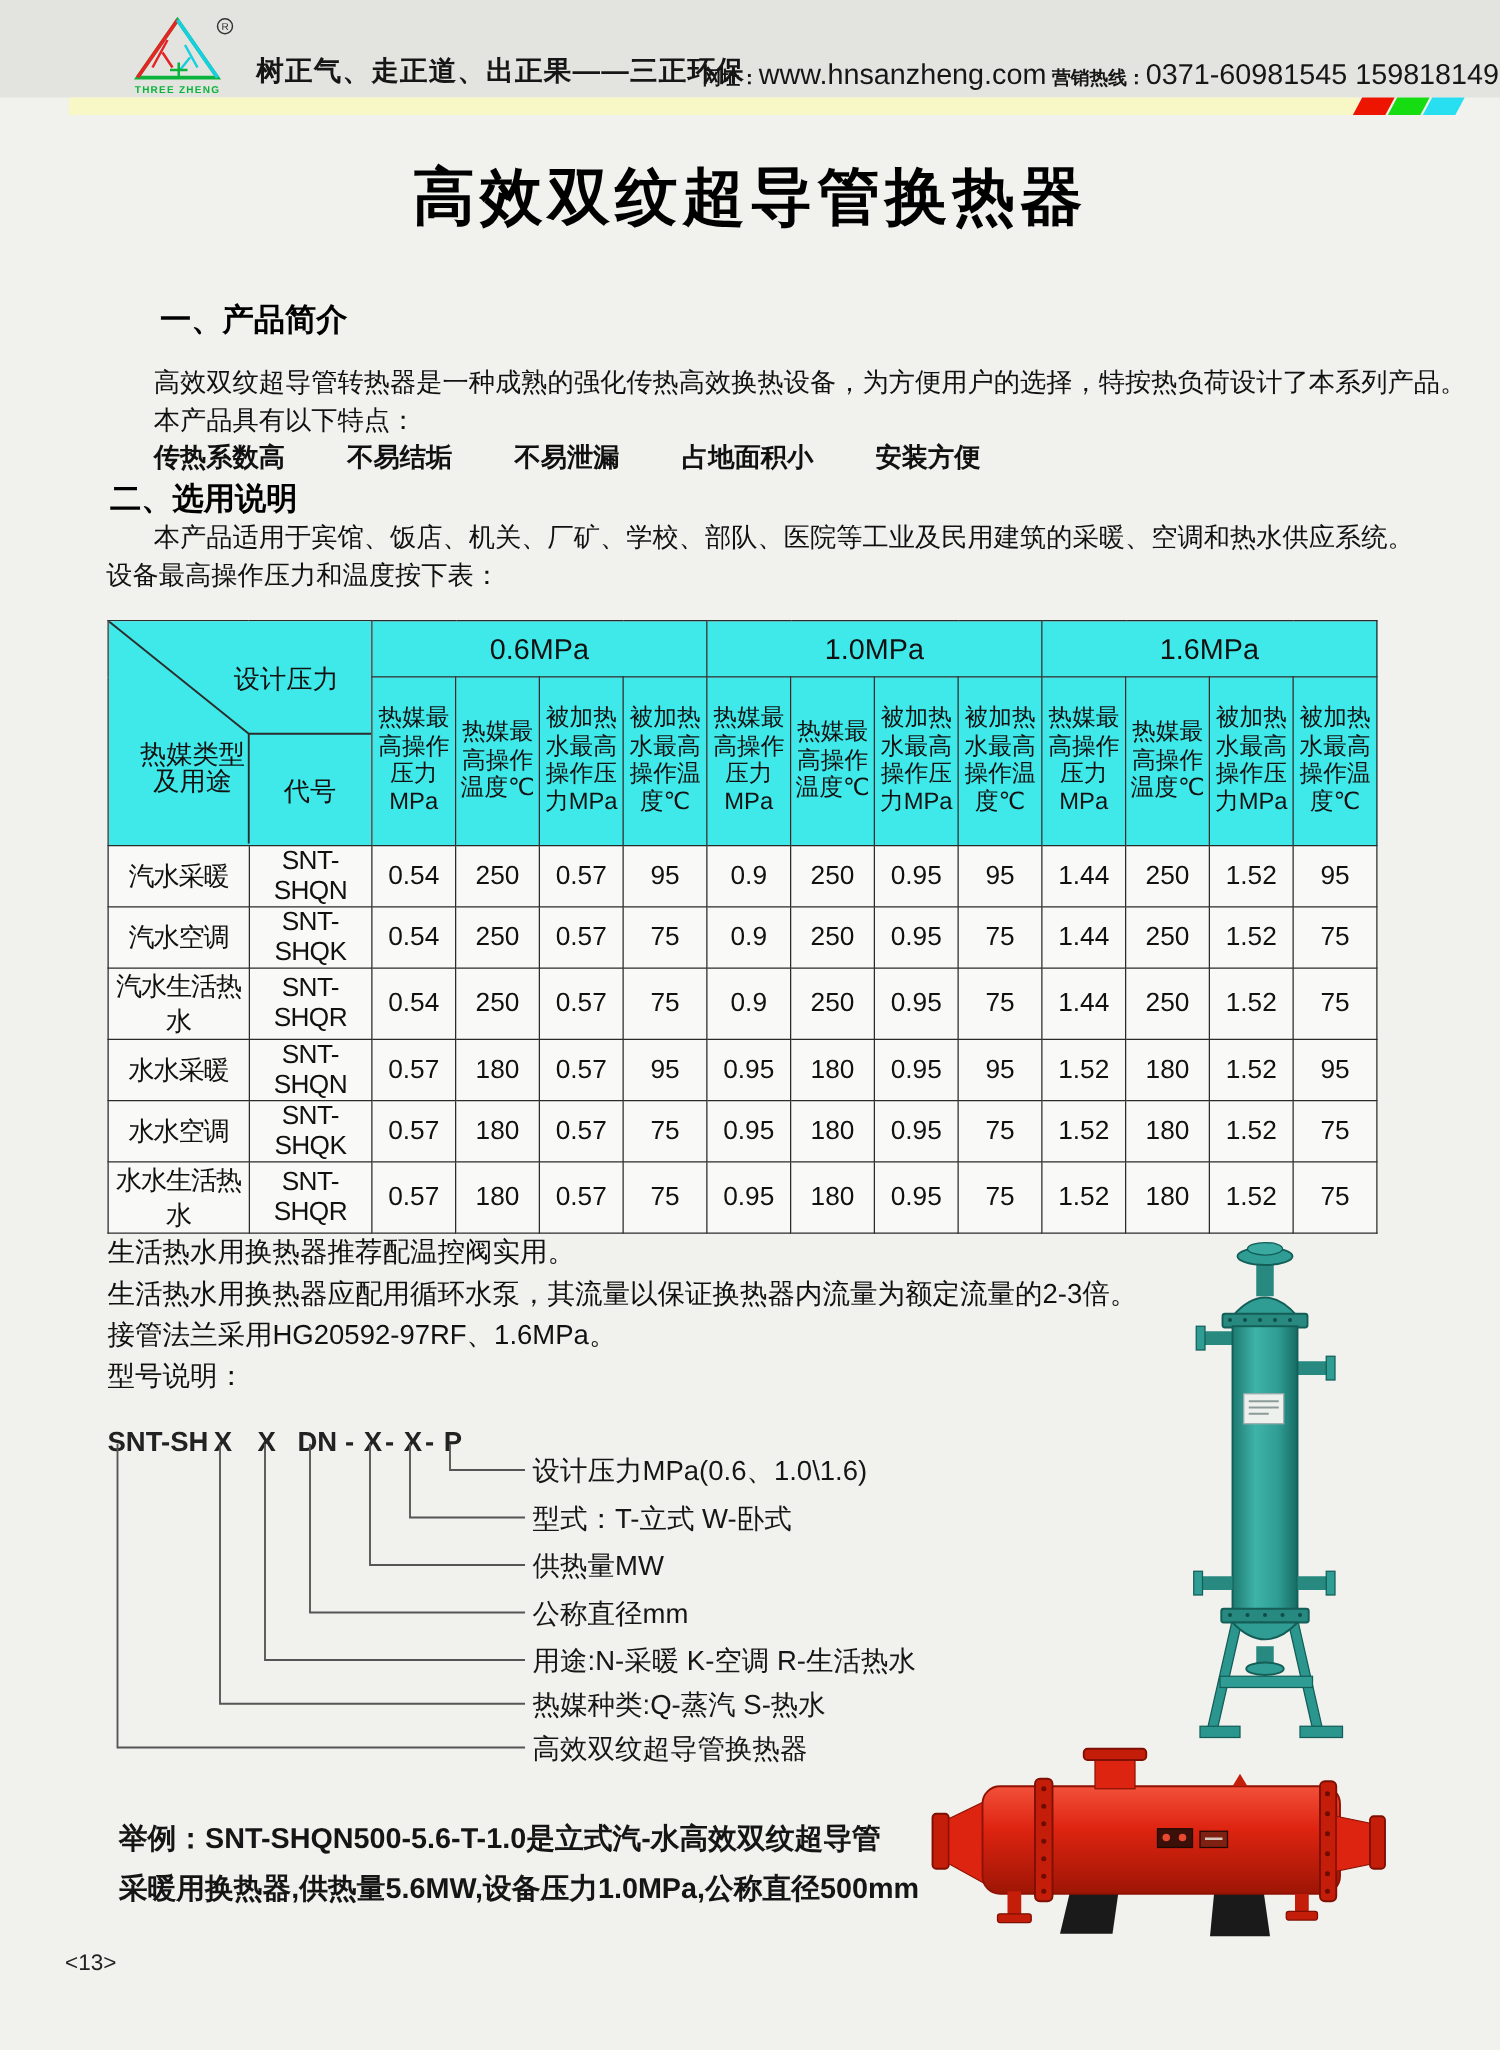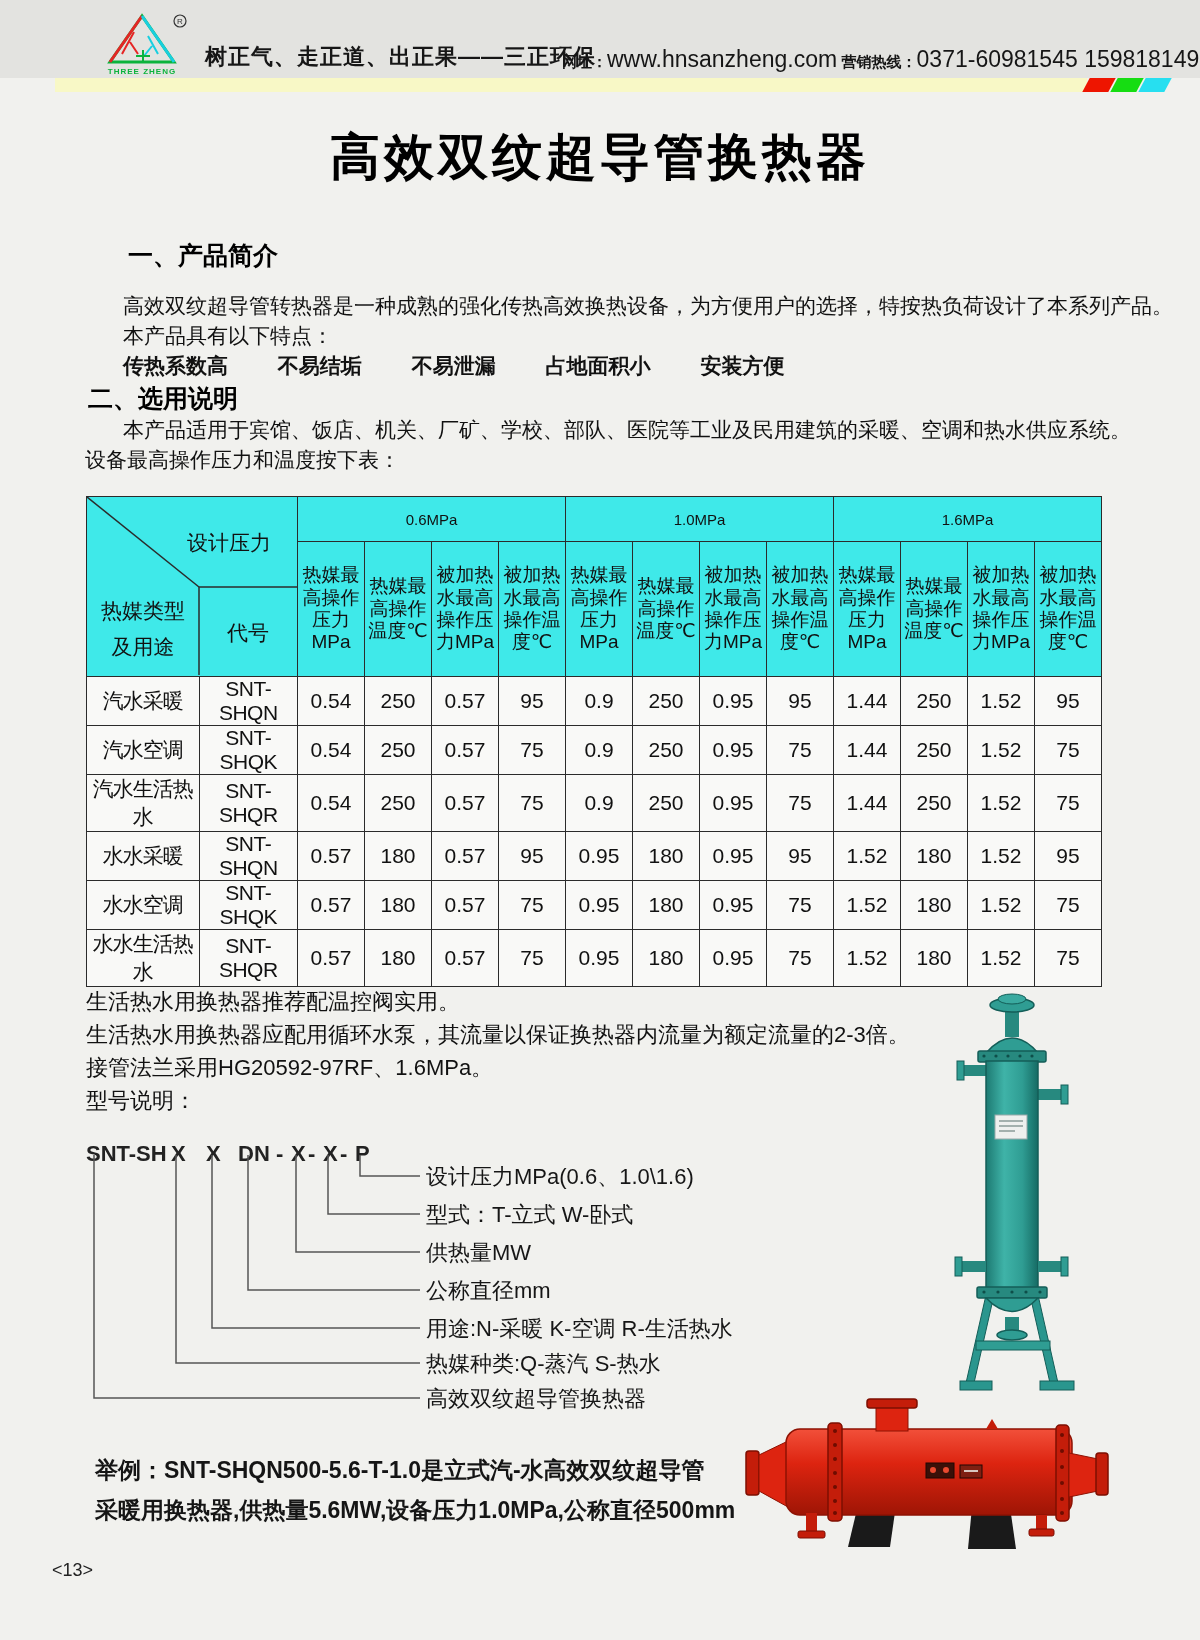--- a/index.html
+++ b/index.html
@@ -19,21 +19,21 @@
   
   .title{position:absolute;left:0;top:124px;width:1200px;text-align:center;font-size:50px;font-weight:900;letter-spacing:4px;color:#000;}
   .h-sec{position:absolute;font-size:25px;font-weight:bold;color:#000;}
   .p-txt{position:absolute;font-size:21px;color:#111;white-space:nowrap;}
   .features span{margin-right:44px;font-weight:bold;}
 
   
   table.spec{position:absolute;left:86px;top:496px;border-collapse:collapse;table-layout:fixed;}
   table.spec td{border:1px solid #2b2b2b;text-align:center;vertical-align:middle;padding:0;}
   td.hd{background:#3fe9e9;}
-  td.grp{font-size:15px;height:44px;margin-top:16px;}
+  td.grp{font-size:23px;height:44px;margin-top:16px;}
   tr.subrow td{height:134px;font-size:19px;line-height:1.18;}
   tr.brow td{height:45px;background:#f9f9f7;font-size:21px;}
   td.typ{font-size:18px;letter-spacing:-1px;}
   td.cod{font-size:18px;letter-spacing:-0.5px;}
   .corner{position:relative;}
   .corner svg{position:absolute;left:0;top:0;}
   .c-lab{position:absolute;font-size:21px;font-weight:normal;}
 
   
   .notes{position:absolute;left:86px;top:985px;font-size:22px;line-height:33px;color:#111;white-space:nowrap;}
@@ -98,21 +98,21 @@
     </colgroup>
     <tbody>
         <tr>
       <td class="hd corner" colspan="2" rowspan="2" style="width:210px;height:178px;">
         <svg width="210" height="178" viewBox="0 0 210 178">
           <line x1="0" y1="0" x2="112" y2="90" stroke="#2b2b2b" stroke-width="1.5"></line>
           <line x1="112" y1="90" x2="210" y2="90" stroke="#2b2b2b" stroke-width="1.5"></line>
           <line x1="112" y1="90" x2="112" y2="178" stroke="#2b2b2b" stroke-width="1.5"></line>
         </svg>
         <div class="c-lab" style="left:100px;top:32px;">设计压力</div>
-        <div class="c-lab" style="left:4px;top:96px;width:104px;line-height:36px;text-align:center;">热媒类型及用途</div>
+        <div class="c-lab" style="left:15px;top:96px;width:104px;line-height:22px;text-align:center;">热媒类型及用途</div>
         <div class="c-lab" style="left:112px;top:122px;width:98px;">代号</div>
       </td>
       <td class="hd grp" colspan="4">0.6MPa</td>
       <td class="hd grp" colspan="4">1.0MPa</td>
       <td class="hd grp" colspan="4">1.6MPa</td>
     </tr>
     <tr class="subrow">
       <td class="hd">热媒最高操作压力MPa</td>
       <td class="hd">热媒最高操作温度℃</td>
       <td class="hd">被加热水最高操作压力MPa</td>

